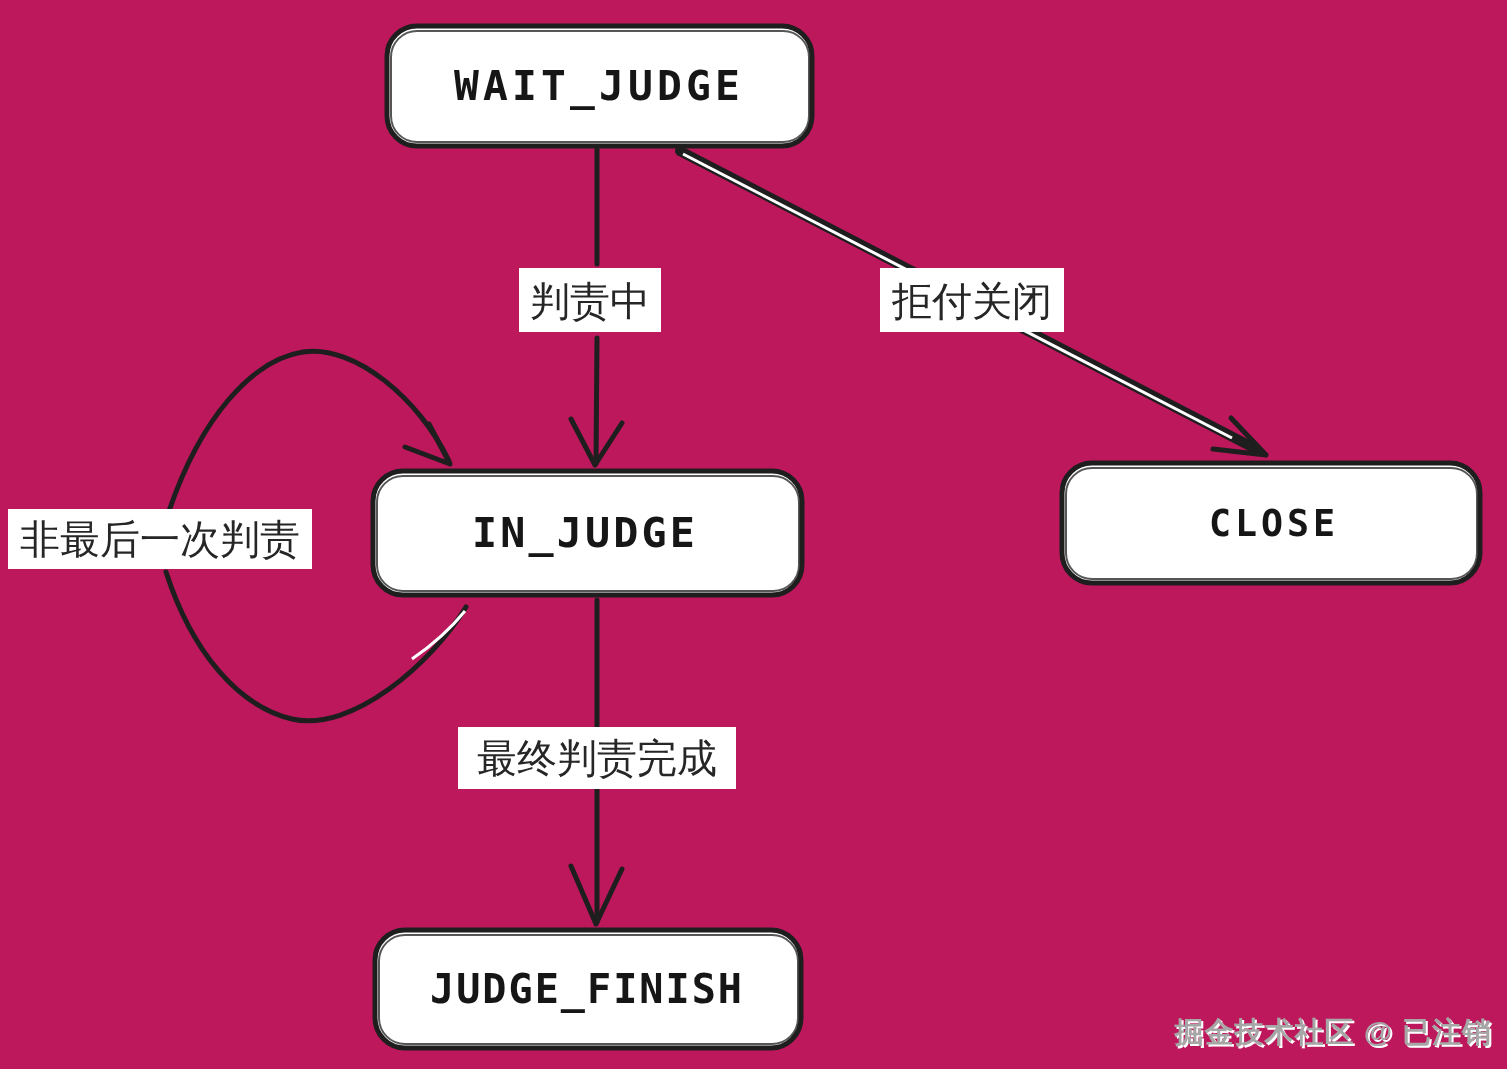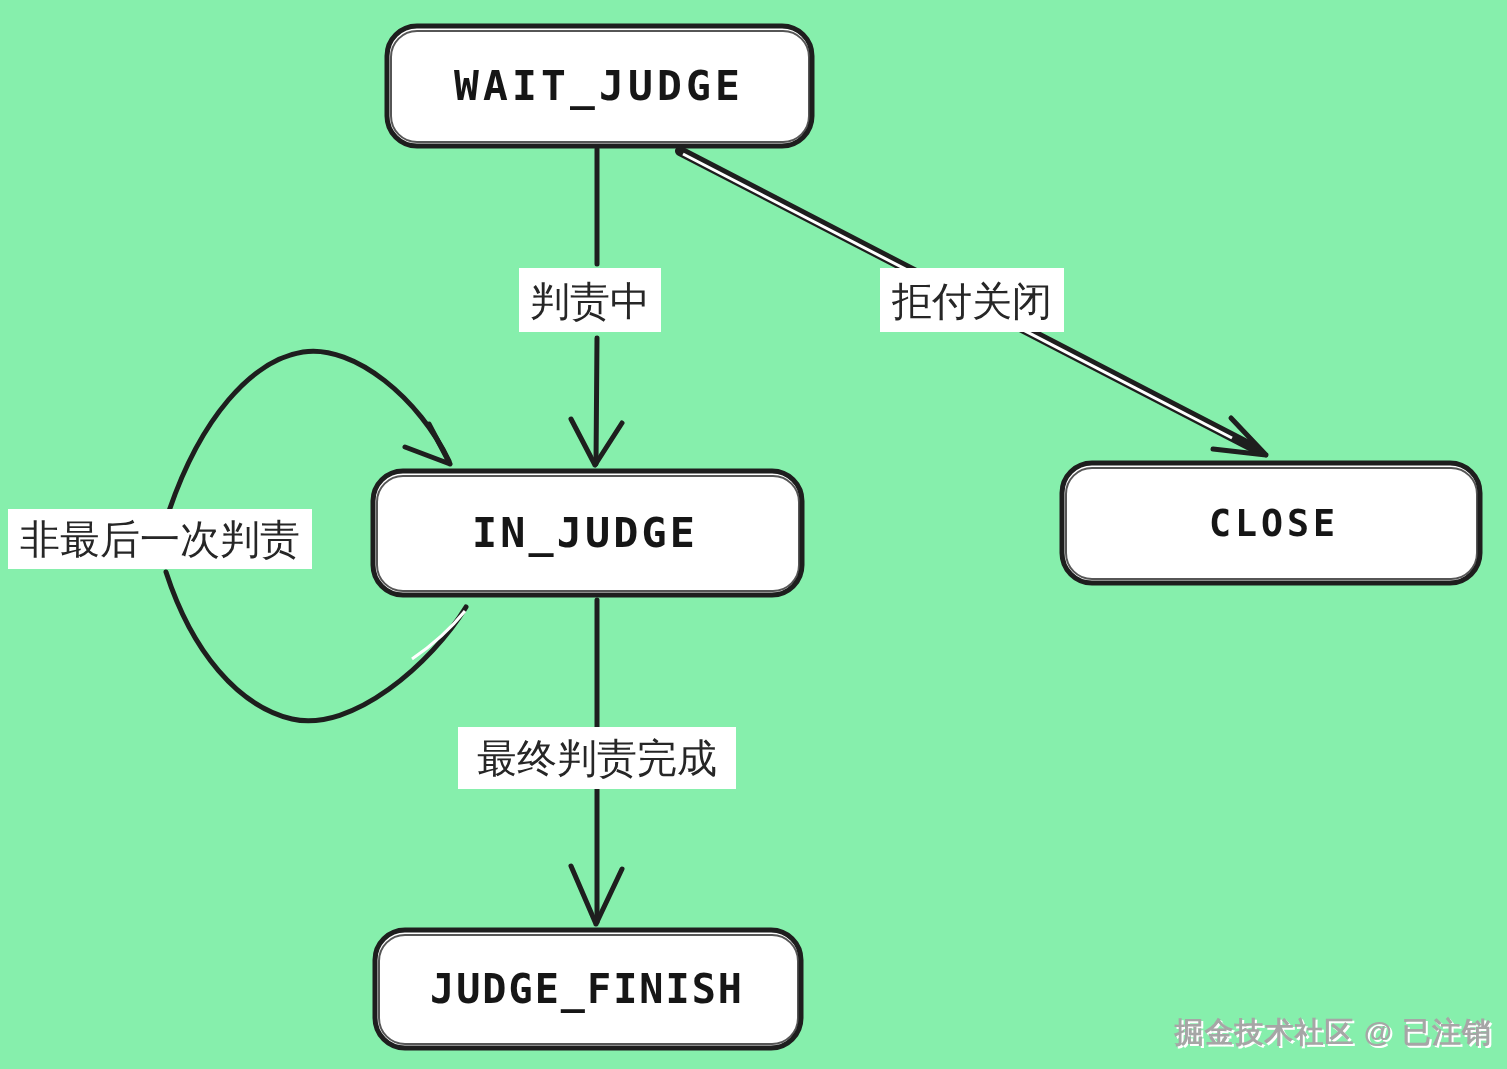--- a/index.html
+++ b/index.html
@@ -4,21 +4,21 @@
 <style>
   html, body {
     margin: 0;
     padding: 0;
     background: #ffffff;
   }
   .canvas {
     position: relative;
     width: 1507px;
     height: 1069px;
-    background: #86efac;
+    background: #be185d;
     overflow: hidden;
     font-family: "Liberation Sans", sans-serif;
   }
   svg { display: block; }
 
   .edge-line {
     fill: none;
     stroke: #1e1e1e;
     stroke-width: 5;
     stroke-linecap: round;

